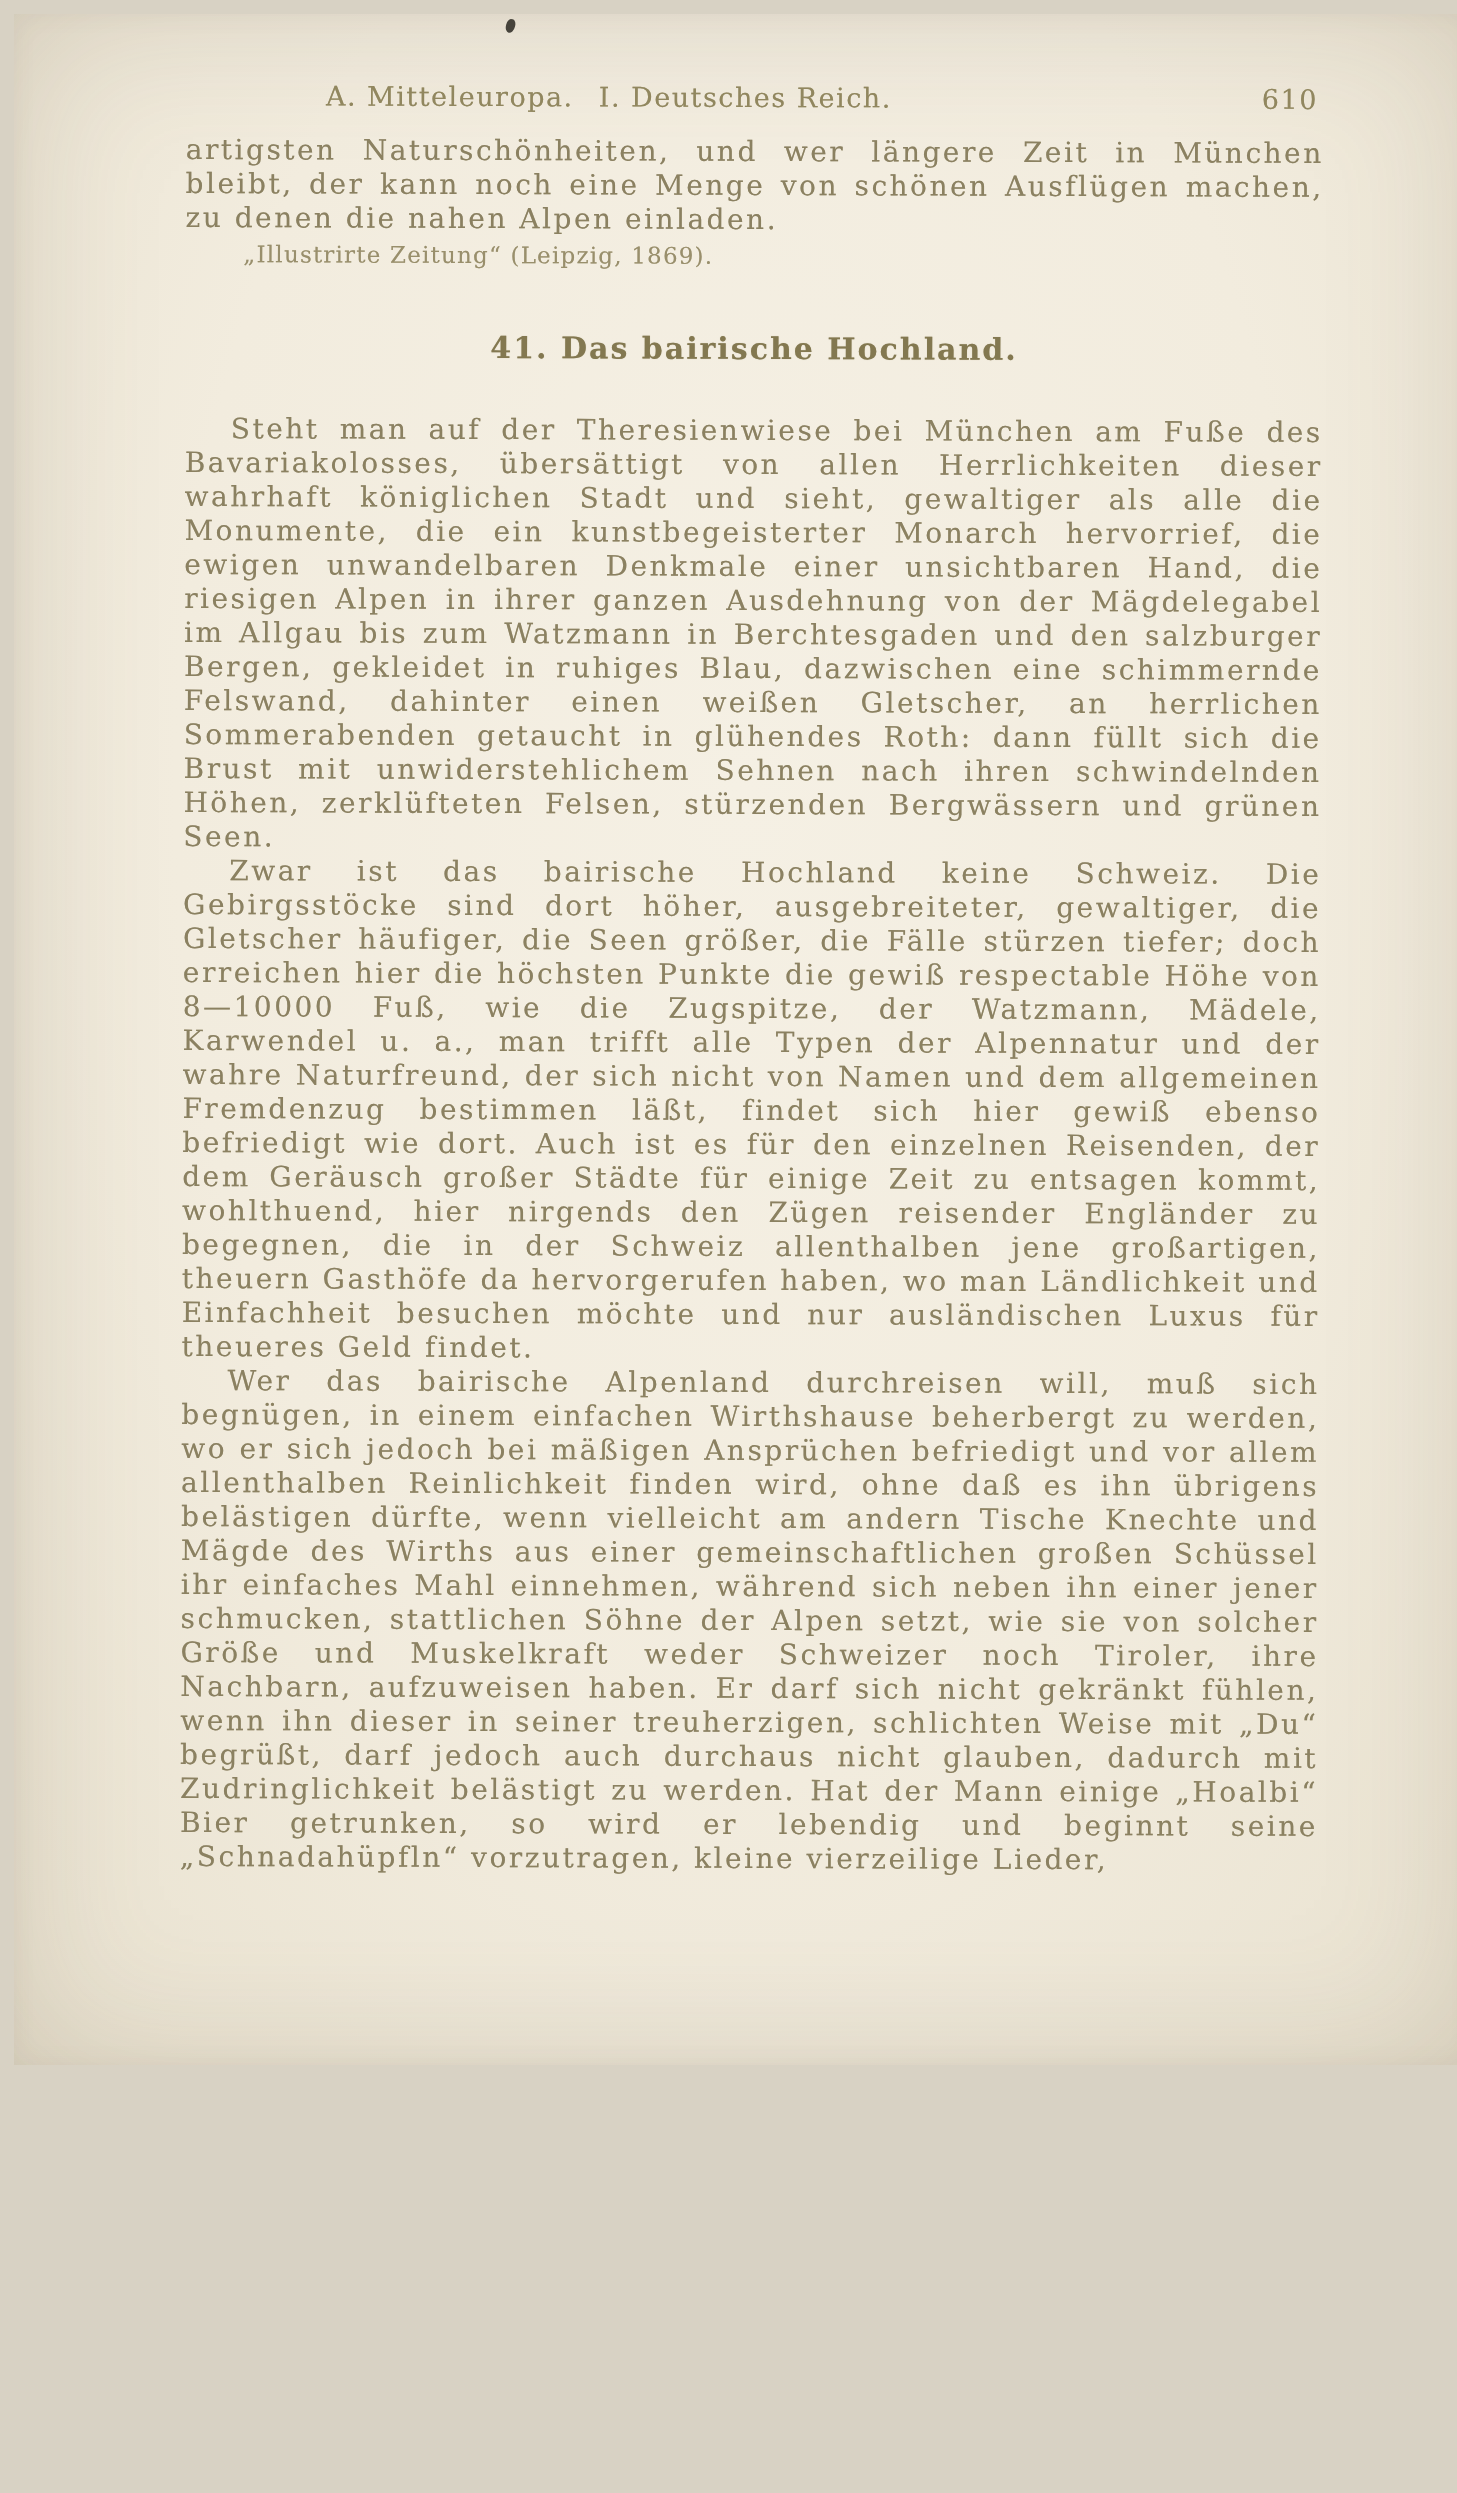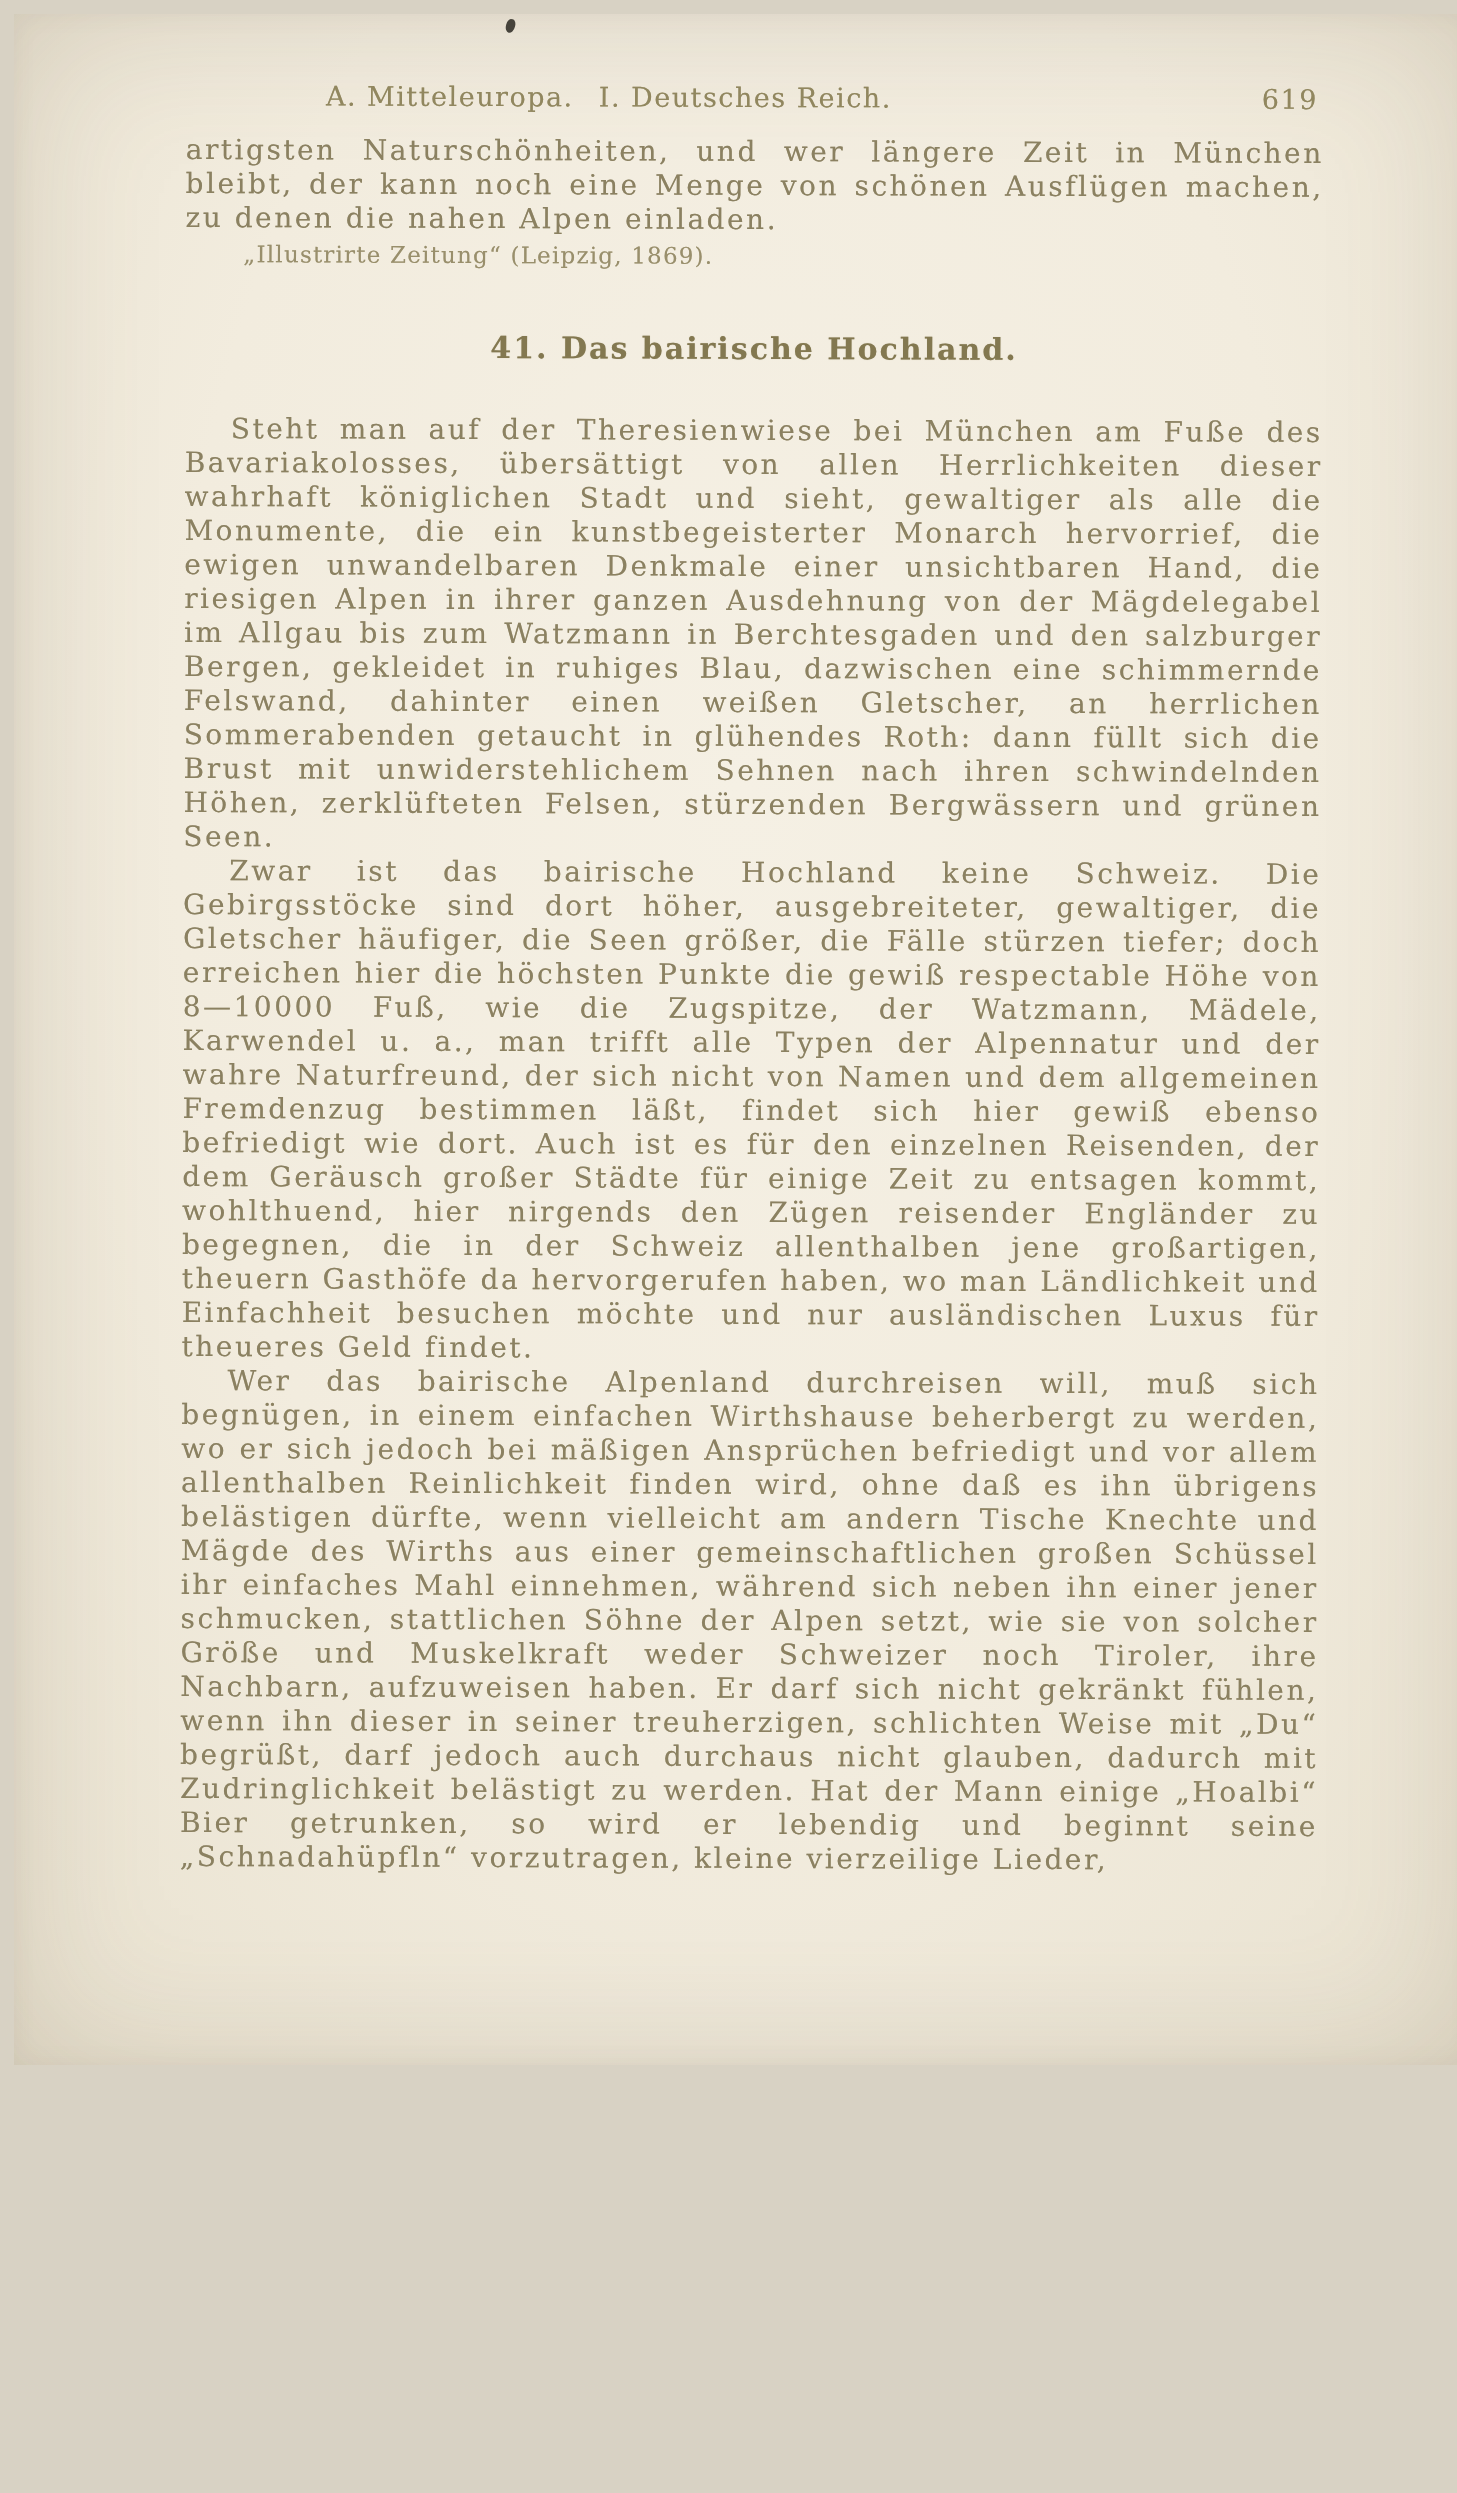--- a/index.html
+++ b/index.html
@@ -90,21 +90,21 @@
 <body>
 
 <div class="page">
   <div class="ink-spot"></div>
 
   <div class="content">
 
     <div class="running-header">
       <span class="header-title">A. Mitteleuropa.  I. Deutsches Reich.</span>
       <span class="header-spacer"></span>
-      <span class="page-number">619</span>
+      <span class="page-number">610</span>
     </div>
 
     <p class="body-text continuation">artigsten Naturschönheiten, und wer längere Zeit in München bleibt, der kann noch eine Menge von schönen Ausflügen machen, zu denen die nahen Alpen einladen.</p>
 
     <p class="attribution">„Illustrirte Zeitung“ (Leipzig, 1869).</p>
 
     <div class="section-heading">41. Das bairische Hochland.</div>
 
     <p class="body-text indented first-after-heading">Steht man auf der Theresienwiese bei München am Fuße des Bavariakolosses, übersättigt von allen Herrlichkeiten dieser wahrhaft königlichen Stadt und sieht, gewaltiger als alle die Monumente, die ein kunstbegeisterter Monarch hervorrief, die ewigen unwandelbaren Denkmale einer unsichtbaren Hand, die riesigen Alpen in ihrer ganzen Ausdehnung von der Mägdelegabel im Allgau bis zum Watzmann in Berchtesgaden und den salzburger Bergen, gekleidet in ruhiges Blau, dazwischen eine schimmernde Felswand, dahinter einen weißen Gletscher, an herrlichen Sommerabenden getaucht in glühendes Roth: dann füllt sich die Brust mit unwiderstehlichem Sehnen nach ihren schwindelnden Höhen, zerklüfteten Felsen, stürzenden Bergwässern und grünen Seen.</p>
 

